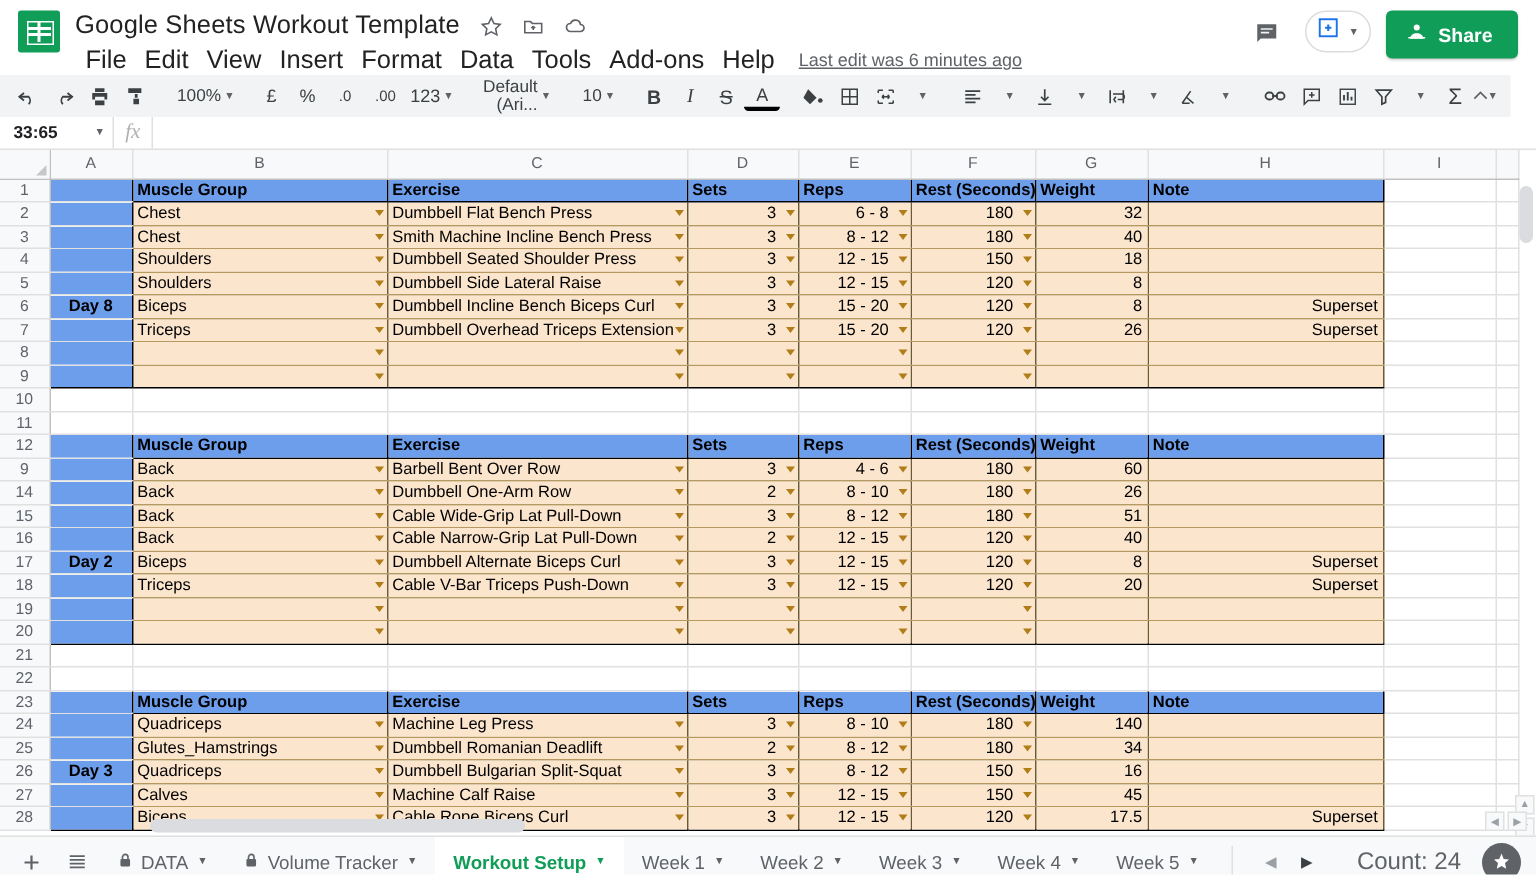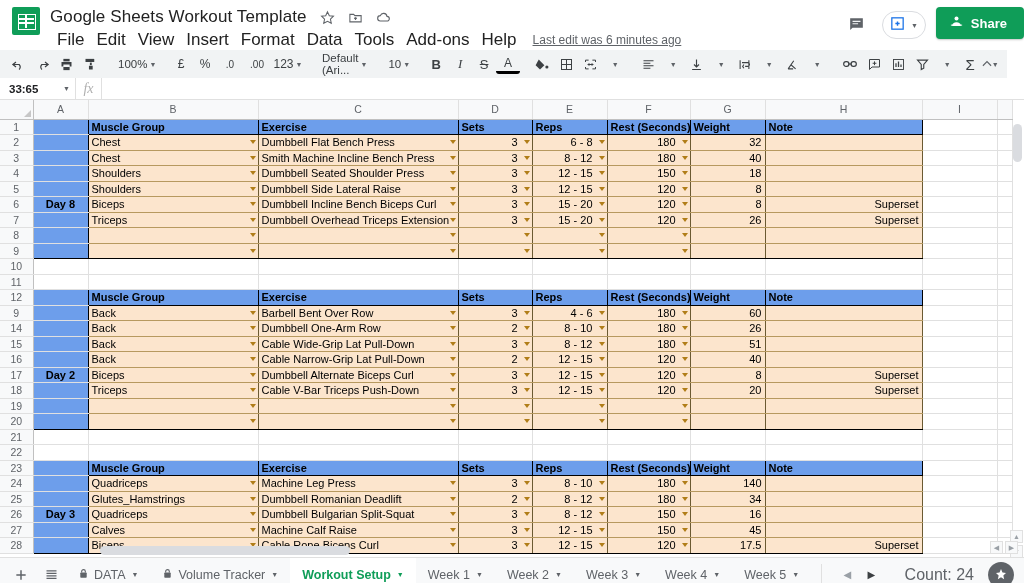--- a/index.html
+++ b/index.html
@@ -64,22 +64,22 @@
     font-size: 17px; color: #222;
     padding: 2px 6px; border-radius: 3px; cursor: pointer;
     white-space: nowrap;
   }
   .lastedit {
     font-size: 12px; color: #5f6368;
     margin-left: 10px; text-decoration: underline; cursor: pointer;
     white-space: nowrap;
   }
   .topright {
-    position: absolute; right: 0; top: 7px;
-    display: flex; align-items: flex-end; gap: 10px;
+    position: absolute; right: 12px; top: 7px;
+    display: flex; align-items: flex-start; gap: 10px;
   }
   .icon-btn {
     width: 30px; height: 30px; border-radius: 50%;
     display: flex; align-items: center; justify-content: center;
     color: #5f6368; cursor: pointer;
   }
   .present-btn {
     display: flex; align-items: center; gap: 3px;
     height: 28px; padding: 0 7px 0 6px;
     border: 1px solid #dadce0; border-radius: 14px;
@@ -94,20 +94,21 @@
   }
 
   
   .toolbar {
     height: 28px; width: 1007px;
     display: flex; align-items: center;
     background: #f1f3f4;
     border-radius: 0;
     padding: 0 8px 0 6px;
     position: relative;
+    text-align: right;
   }
   .tb-group { display: flex; align-items: center; }
   .tb-btn {
     height: 24px; min-width: 24px;
     display: flex; align-items: center; justify-content: center;
     border-radius: 3px; color: #3c4043; cursor: pointer;
     font-size: 12px; padding: 0 2px;
   }
   .tb-sep {
     width: 1px; height: 16px; background: #dadce0; margin: 0 5px;

